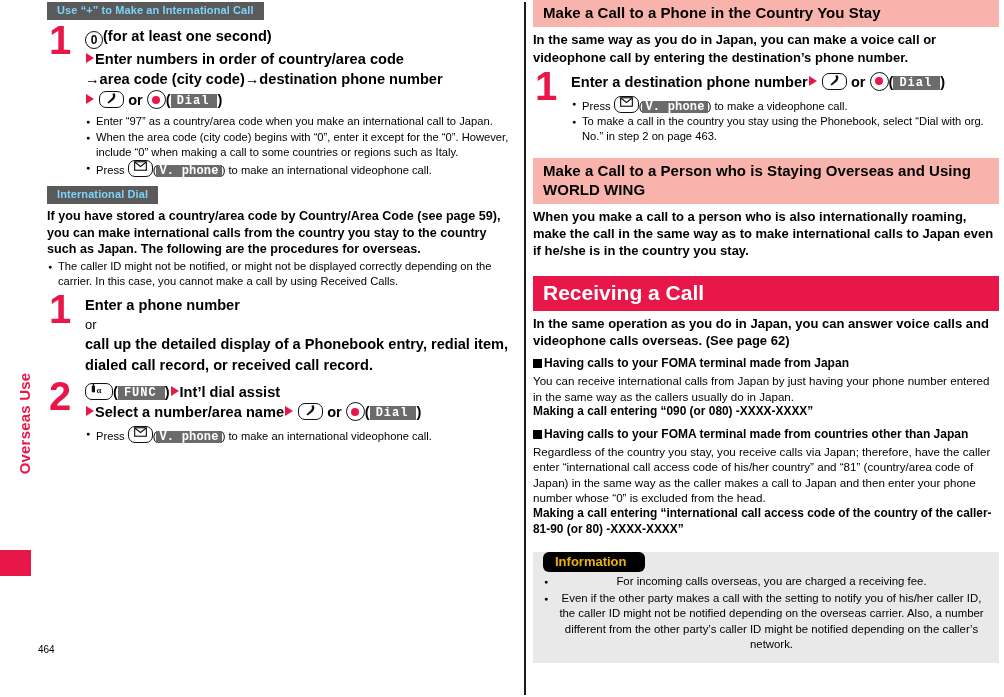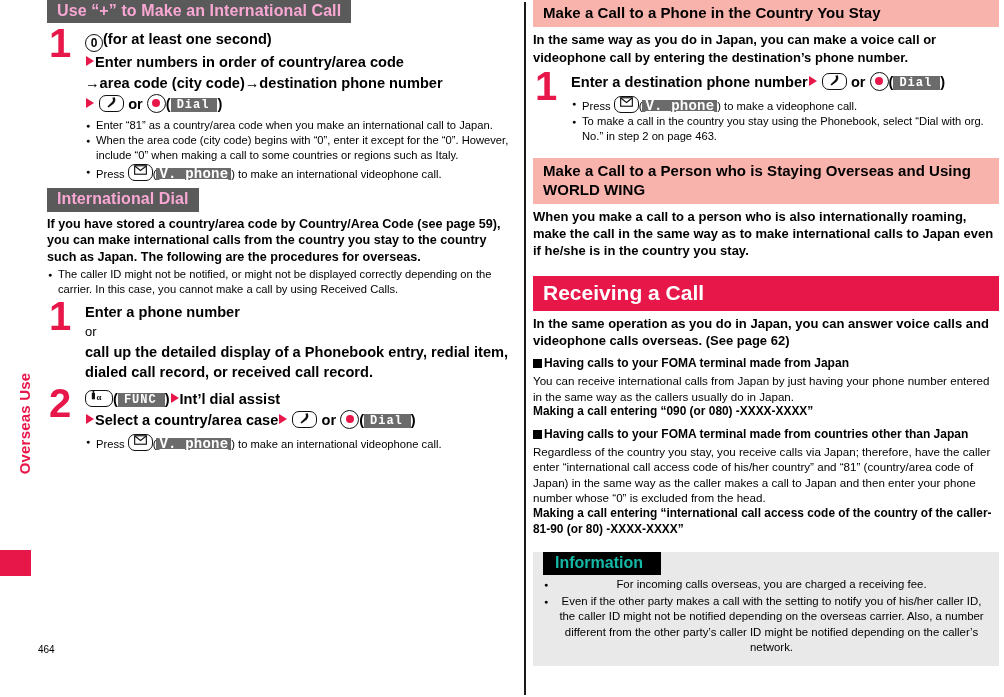--- a/index.html
+++ b/index.html
@@ -69,23 +69,23 @@
     left: 524px;
     top: 2px;
     width: 2px;
     height: 693px;
     background: #1a1a1a;
   }
 
   
   .hdr-gray {
     background: #5a5a5a;
-    color: #f9a8d4;
-    font-weight: bold;
-    font-size: 16px;
+    color: #7dd3fc;
+    font-weight: bold;
+    font-size: 11px;
     padding: 2px 10px 3px 10px;
     display: inline-block;
     line-height: 1.15;
     letter-spacing: 0.1px;
   }
   .hdr-pink {
     background: #f8b3ad;
     color: #000000;
     font-weight: bold;
     font-size: 15px;
@@ -235,25 +235,24 @@
     color: #ffffff;
     font-family: "Liberation Mono", monospace;
     font-size: 12px;
     font-weight: bold;
     letter-spacing: 1px;
     padding: 1px 8px 1px 6px;
     vertical-align: 1px;
     line-height: 12px;
   }
   .softkey.sm {
-    font-size: 14px;
+    font-size: 12px;
     letter-spacing: 0.2px;
     padding: 0px 3px;
     vertical-align: 0px;
-    text-decoration: underline;
   }
 
   
   .tri {
     display: inline-block;
     width: 0; height: 0;
     border-left: 8px solid #e8174a;
     border-top: 5.5px solid transparent;
     border-bottom: 5.5px solid transparent;
     vertical-align: 1px;
@@ -262,25 +261,26 @@
 
   
   .info-box {
     background: #e9e9e9;
     margin-top: 14px;
     padding: 0 0 10px 0;
   }
   .info-title {
     display: inline-block;
     background: #000000;
-    color: #14b8a6;
-    font-weight: bold;
-    font-size: 16px;
+    color: #eab308;
+    font-weight: bold;
+    font-size: 13px;
     padding: 2px 18px 3px 12px;
     margin-left: 10px;
+    border-radius: 6px;
   }
   .info-item {
     font-size: 11.4px;
     line-height: 1.35;
     position: relative;
     padding-left: 21px;
     padding-right: 10px;
     margin-top: 2px;
     text-align: center;
   }
@@ -329,21 +329,21 @@
             <svg width="13" height="13" viewBox="0 0 16 16">
                 <path d="M3 13 L8 8 Q11 5 9 2 L12 1.5 Q14 6 10.5 9.5 L4.5 14 Z" fill="#111"></path>
               </svg>
           </span>
           <span>or</span>
           <span class="key-center"></span>(<span class="softkey">Dial</span>)
         </div>
       </div>
 
       <div class="step-notes">
-        <div class="note">Enter “81” as a country/area code when you make an international call to Japan.</div>
+        <div class="note">Enter “97” as a country/area code when you make an international call to Japan.</div>
         <div class="note">When the area code (city code) begins with “0”, enter it except for the “0”. However, include “0” when making a call to some countries or regions such as Italy.</div>
         <div class="note">
           <span>Press</span>
           <span class="key">
             <svg width="13" height="10" viewBox="0 0 16 12">
                 <rect x="0.8" y="0.8" width="14.4" height="10.4" fill="none" stroke="#111" stroke-width="1.4"></rect>
                 <path d="M1.3 1.4 L8 6.6 L14.7 1.4" fill="none" stroke="#111" stroke-width="1.3"></path>
               </svg>
           </span>(<span class="softkey sm">V. phone</span>)
           <span>to make an international videophone call.</span>
@@ -374,21 +374,21 @@
         <div>
           <span class="key">
             <svg width="16" height="11" viewBox="0 0 20 13">
                 <rect x="1" y="2" width="4" height="8" fill="#111"></rect>
                 <circle cx="3" cy="0.8" r="1.2" fill="#111"></circle>
                 <text x="7" y="10.5" font-family="Liberation Serif, serif" font-size="11" fill="#111">α</text>
               </svg>
           </span>(<span class="softkey">FUNC</span>)<span class="tri"></span><span>Int’l dial assist</span>
         </div>
         <div>
-          <span class="tri"></span><span>Select a country/area case</span><span class="tri"></span>
+          <span class="tri"></span><span>Select a number/area name</span><span class="tri"></span>
           <span class="key">
             <svg width="13" height="13" viewBox="0 0 16 16">
                 <path d="M3 13 L8 8 Q11 5 9 2 L12 1.5 Q14 6 10.5 9.5 L4.5 14 Z" fill="#111"></path>
               </svg>
           </span>
           <span>or</span>
           <span class="key-center"></span>(<span class="softkey">Dial</span>)
         </div>
       </div>
       <div class="step-notes">

